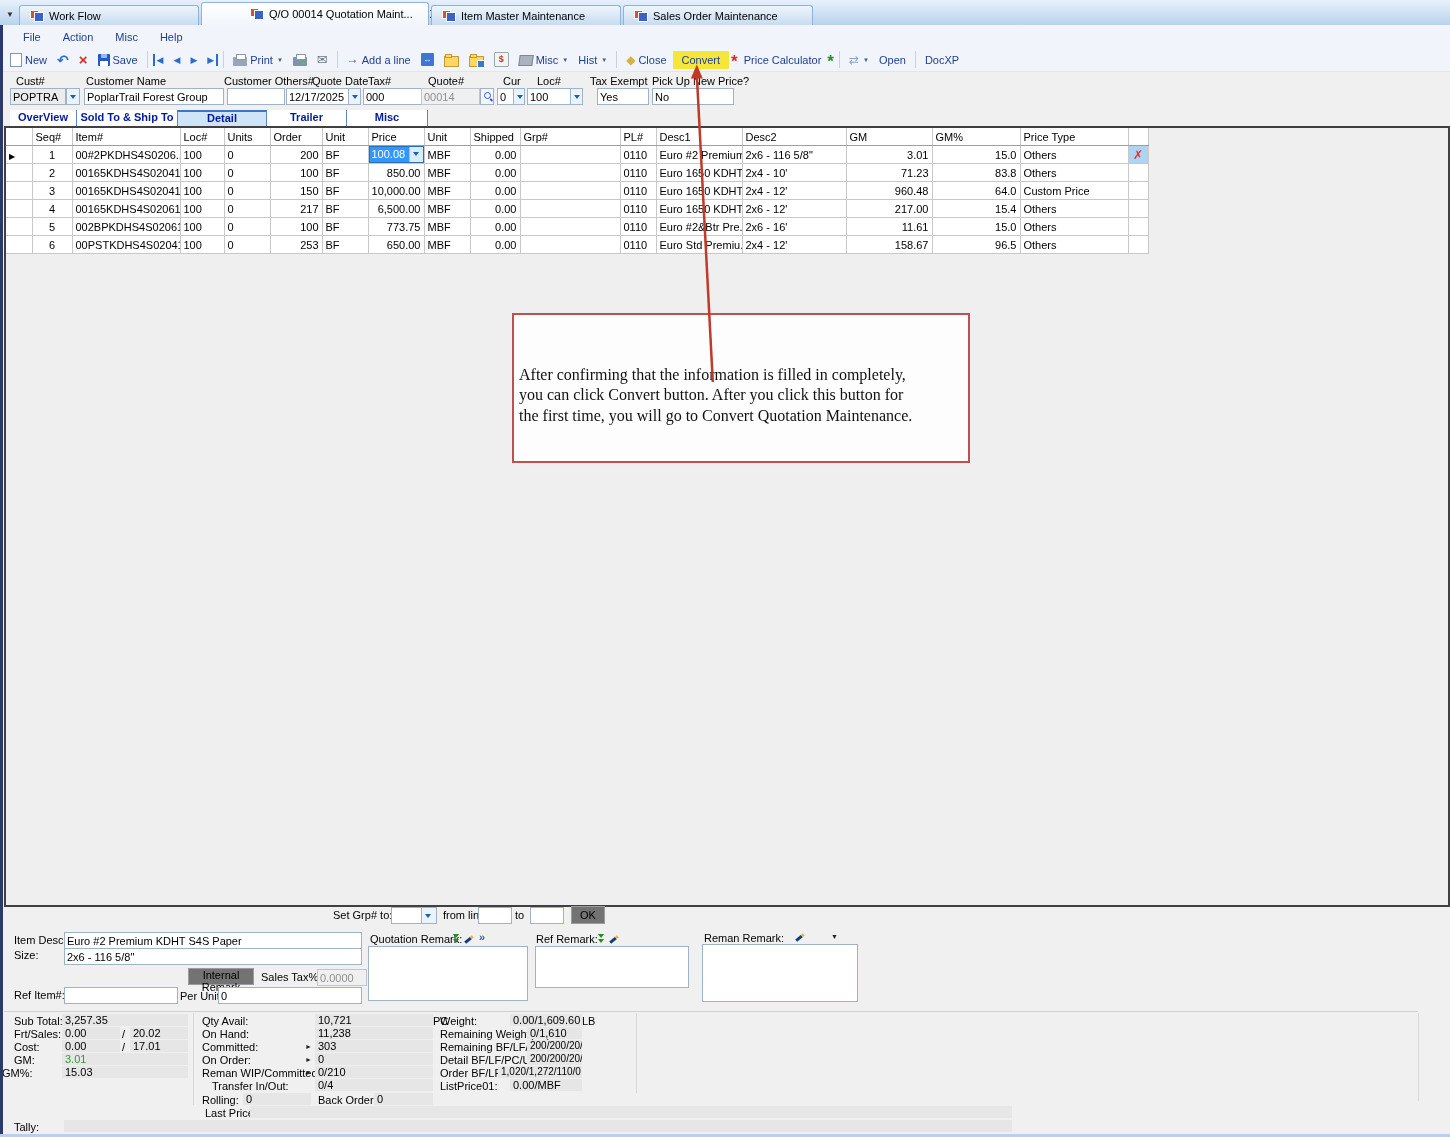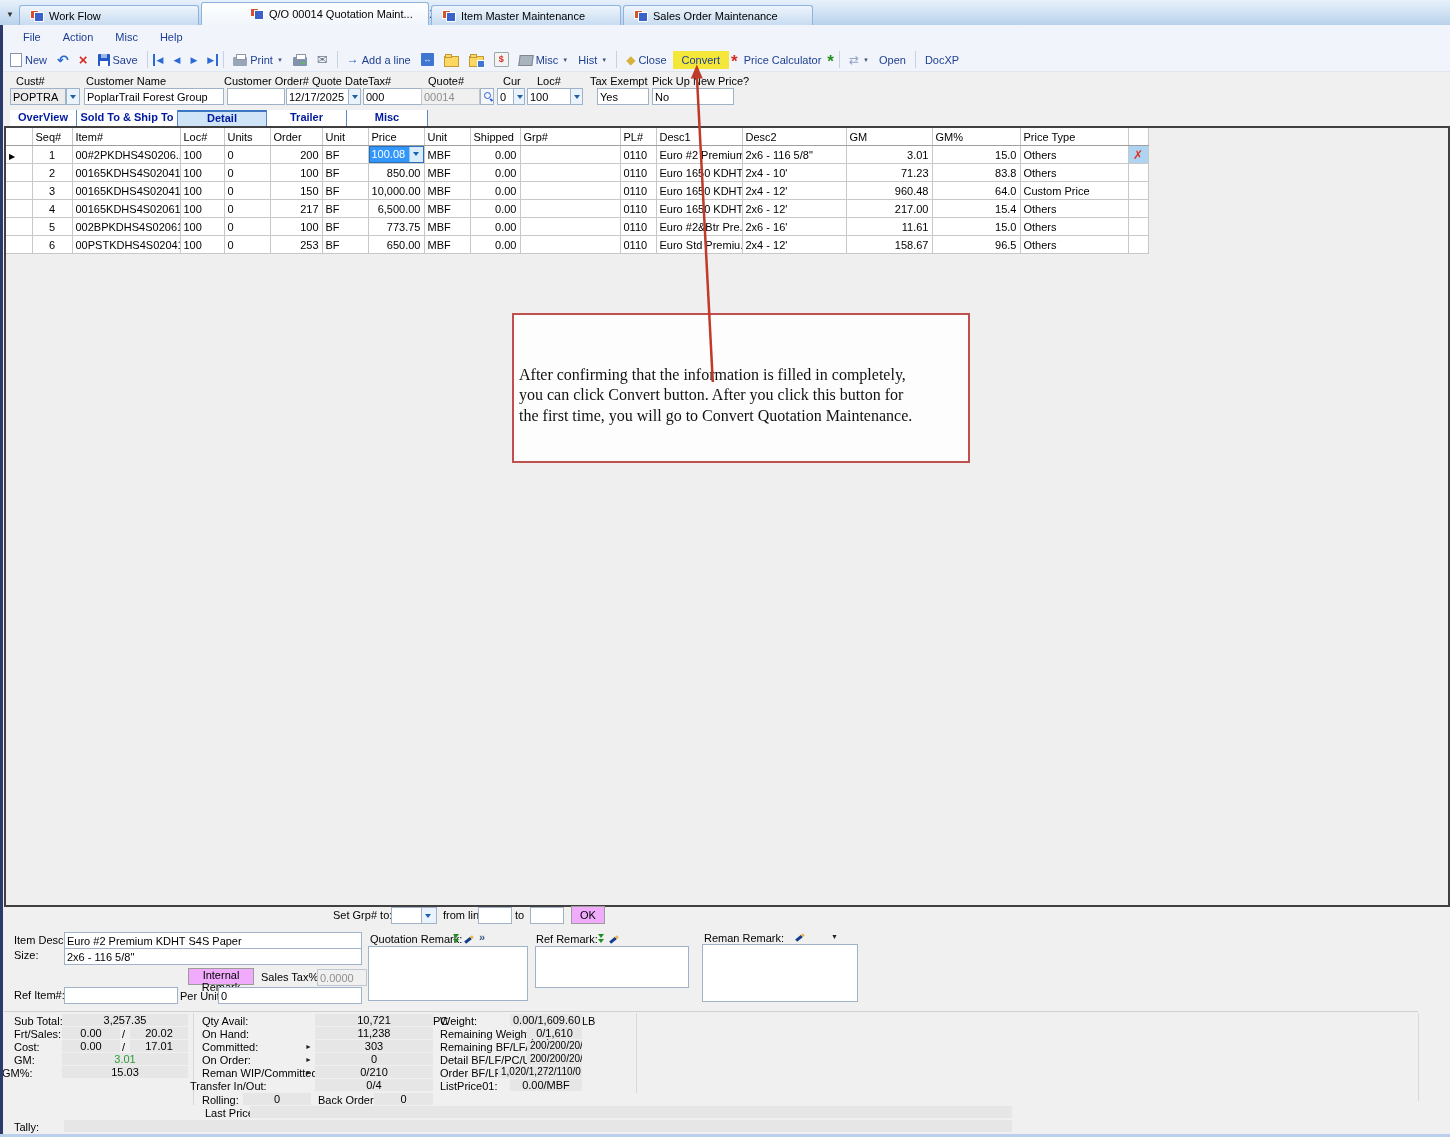--- a/index.html
+++ b/index.html
@@ -93,24 +93,24 @@
   td.delcell.sel{background:#aed4f2;}
   .delx{color:#e03224;font-weight:700;font-size:12px;}
 
   
   .annbox{left:512px;top:313px;width:454px;height:146px;border:2px solid #c0504d;background:#fdfdfd;z-index:5;}
   .anntext{padding:50px 4px 0 5px;font-family:"Liberation Serif","DejaVu Serif",serif;font-size:16px;line-height:1.27;white-space:pre-line;color:#111;}
   #arrow-svg{position:absolute;left:0;top:0;width:1450px;height:1137px;pointer-events:none;z-index:6;}
 
   
   .setgrp-label{position:absolute;}
-  .btn{position:absolute;background:#f0abfc;border:1px solid #9c9c9c;font:11px "Liberation Sans",sans-serif;cursor:pointer;padding:0;}
-
-  
-  .gbox{position:absolute;background:#e6e6e6;height:12px;line-height:12px;padding:0 3px;text-align:center;overflow:hidden;white-space:nowrap;}
+  .btn{position:absolute;background:#737373;border:1px solid #9c9c9c;font:11px "Liberation Sans",sans-serif;cursor:pointer;padding:0;}
+
+  
+  .gbox{position:absolute;background:#e6e6e6;height:12px;line-height:12px;padding:0 3px;text-align:left;overflow:hidden;white-space:nowrap;}
   .gbox.lt{text-align:left;}
   .blbl{position:absolute;white-space:nowrap;}
   .remark-ta{position:absolute;background:#fff;border:1px solid #9fb2c8;}
   .vline{position:absolute;width:1px;background:#d8d8d8;}
   .hline{position:absolute;height:1px;background:#d0d0d0;}
   .green{color:#2f9b33;}
   .pencil{position:absolute;width:10px;height:3px;background:linear-gradient(90deg,#123c8c 70%,#e8b24a 70%);transform:rotate(-40deg);}
   .dblarr{position:absolute;width:8px;height:10px;}
   .dblarr::before,.dblarr::after{content:"";position:absolute;left:1px;border:3px solid transparent;border-top:4px solid #1f8f1f;}
   .dblarr::before{top:0;} .dblarr::after{top:5px;}
@@ -247,21 +247,21 @@
     <span class="tbtn">
         <span>DocXP</span>
       </span>
   </div>
 
   <div class="flabel" style="left:16px;top:75px">Cust#</div>
   <input class="fin gray" style="left: 10px; top: 88px; width: 50px;" value="POPTRA">
   <span class="combo" style="left:66px;top:88px"></span>
   <div class="flabel" style="left:86px;top:75px">Customer Name</div>
   <input class="fin" style="left: 84px; top: 88px; width: 134px;" value="PoplarTrail Forest Group">
-  <div class="flabel" style="left:224px;top:75px">Customer Order#</div>
+  <div class="flabel" style="left:224px;top:75px">Customer Others#</div>
   <input class="fin" style="left: 227px; top: 88px; width: 52px;" value="">
   <div class="flabel" style="left:312px;top:75px">Quote Date</div>
   <input class="fin" style="left: 286px; top: 88px; width: 58px;" value="12/17/2025">
   <span class="combo" style="left:348px;top:88px;width:13px"></span>
   <div class="flabel" style="left:368px;top:75px">Tax#</div>
   <input class="fin" style="left: 363px; top: 88px; width: 53px;" value="000">
   <div class="flabel" style="left:428px;top:75px">Quote#</div>
   <input class="fin dim" style="left: 421px; top: 88px; width: 53px;" value="00014">
   <span class="mag" style="left:480px;top:88px"></span>
   <div class="flabel" style="left:503px;top:75px">Cur</div>
@@ -531,21 +531,21 @@
   <div class="gbox" style="left:315px;top:1027px;width:112px">11,238</div>
   <div class="blbl" style="left:202px;top:1041px">Committed:</div>
   <span class="tri" style="left:305px;top:1043px">►</span>
   <div class="gbox" style="left:315px;top:1040px;width:112px">303</div>
   <div class="blbl" style="left:202px;top:1054px">On Order:</div>
   <span class="tri" style="left:305px;top:1056px">►</span>
   <div class="gbox" style="left:315px;top:1053px;width:112px">0</div>
   <div class="blbl" style="left:202px;top:1067px">Reman WIP/Committed:</div>
   <span class="tri" style="left:305px;top:1069px">►</span>
   <div class="gbox" style="left:315px;top:1066px;width:112px">0/210</div>
-  <div class="blbl" style="left:190px;top:1080px">Transfer In/Out:</div>
+  <div class="blbl" style="left:212px;top:1080px">Transfer In/Out:</div>
   <div class="gbox" style="left:315px;top:1079px;width:112px">0/4</div>
   <div class="blbl" style="left:202px;top:1094px">Rolling:</div>
   <div class="gbox" style="left:243px;top:1093px;width:62px">0</div>
   <div class="blbl" style="left:318px;top:1094px">Back Order:</div>
   <div class="gbox" style="left:374px;top:1093px;width:53px">0</div>
   <div class="blbl" style="left:205px;top:1107px">Last Price</div>
   <div class="gbox lt" style="left:250px;top:1106px;width:756px"></div>
 
   <div class="blbl" style="left:440px;top:1015px">Weight:</div>
   <div class="gbox" style="left:510px;top:1014px;width:66px">0.00/1,609.60</div>

